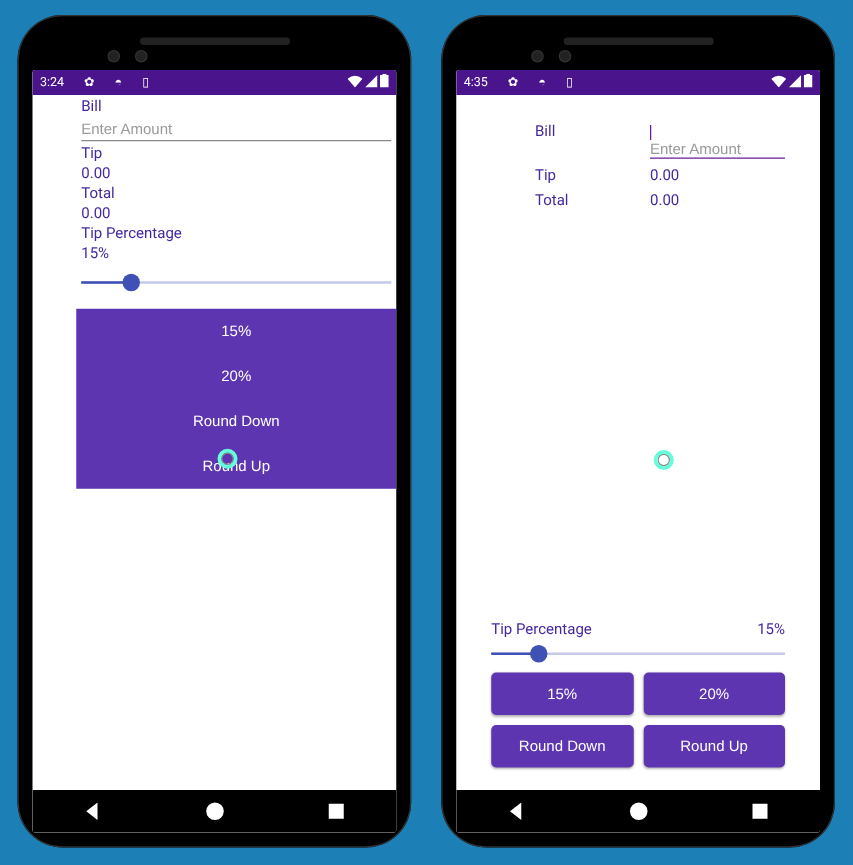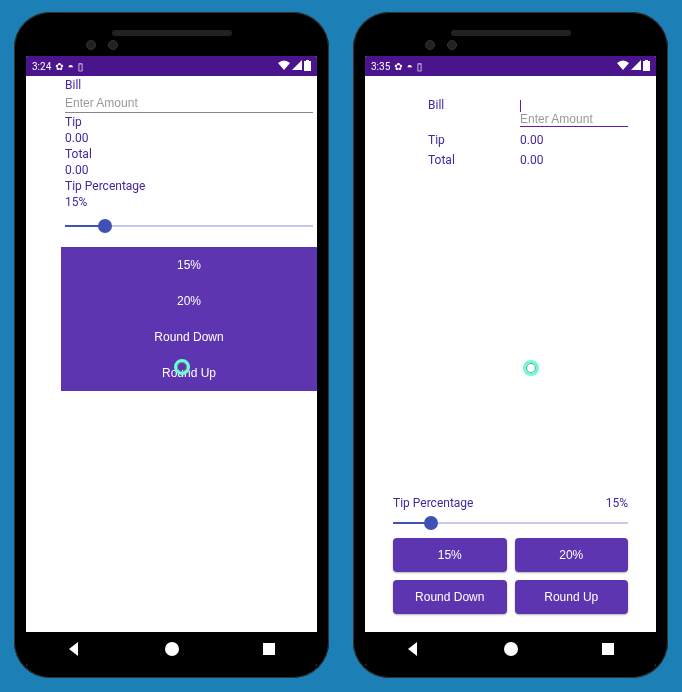--- a/index.html
+++ b/index.html
@@ -37,21 +37,21 @@
       background: #fff;
       border-radius: 2px;
       display: flex; flex-direction: column;
       overflow: hidden;
     }
     .statusbar {
       height: 20px; background: #4a148c; color: #fff;
       font-size: 10px; display:flex; align-items:center;
       padding: 0 6px; justify-content: space-between;
     }
-    .sb-left { display:flex; gap:4px; align-items:center;justify-content:space-between; }
+    .sb-left { display:flex; gap:16px; align-items:center;justify-content:space-between; }
     .sb-right { display:flex; gap:2px; align-items:center; }
     .content { flex:1; position:relative;padding-left:35px; }
 
     
     .l-col { color:#4527a0; font-size:12px; padding:2px 4px 0 4px; }
     .input-line {
       width: calc(100% - 8px); margin: 0 4px;
       border:none; border-bottom:1px solid #888;
       font-size:12px; color:#555; padding: 2px 0;
       background: transparent;
@@ -171,21 +171,21 @@
     </div>
   </div>
 </div>
 
 <div class="phone">
   <span class="cam l"></span>
   <span class="cam r"></span>
   <div class="screen">
     <div class="statusbar">
       <div class="sb-left">
-        <span>3:35</span>
+        <span>4:35</span>
         <span>✿</span>
         <span>◓</span>
         <span>▯</span>
       </div>
       <div class="sb-right">
         <span>
           <svg width="12" height="10" viewBox="0 0 12 10">
               <path fill="#fff" d="M6 10 L0 3 Q6 -2 12 3 Z"></path>
             </svg>
         </span>

